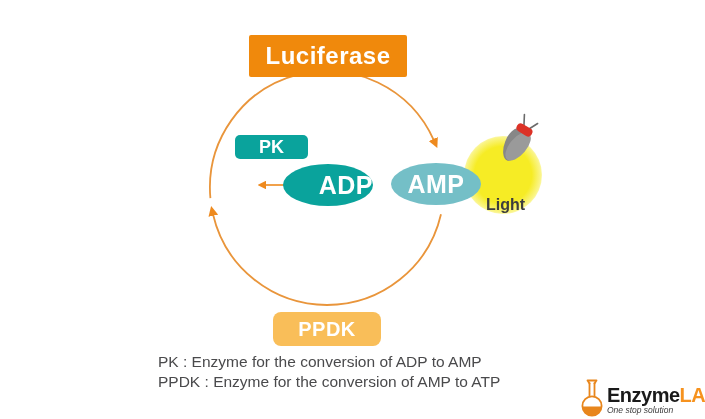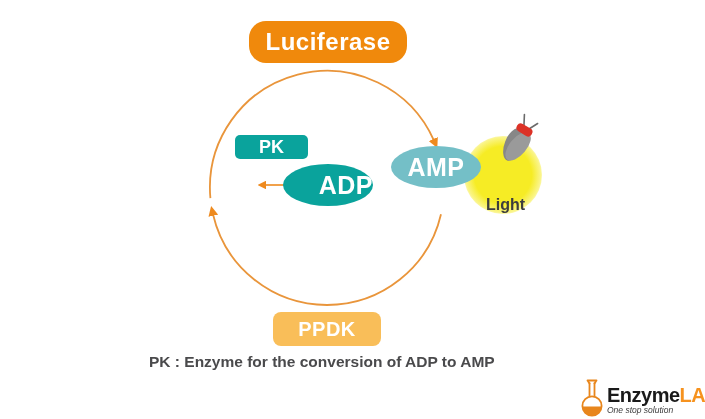--- a/index.html
+++ b/index.html
@@ -7,50 +7,50 @@
     position:relative;width:705px;height:419px;background:#ffffff;
     font-family:"Liberation Sans", sans-serif;overflow:hidden;
   }
   .abs{position:absolute;}
   
   .pillbox{
     display:flex;align-items:center;justify-content:center;
     color:#fff;font-weight:bold;box-sizing:border-box;
   }
   .luciferase{
-    left:249px;top:21px;width:158px;height:42px;border-radius:17px;
+    left:249px;top:35px;width:158px;height:42px;border-radius:2px;
     background:#F0890C;font-size:24px;letter-spacing:.5px;
   }
   .pkbox{
     left:235px;top:135px;width:73px;height:24px;border-radius:5px;
     background:#0AA39C;font-size:18px;
   }
   .ppdkbox{
     left:273px;top:312px;width:108px;height:34px;border-radius:8px;
     background:#F9BE59;font-size:20px;letter-spacing:.5px;text-align:center;
   }
   
   .molecule{
     display:flex;align-items:center;justify-content:center;
     border-radius:50%;color:#fff;font-weight:bold;font-size:25px;letter-spacing:.5px;
   }
   .atp{left:167px;top:164px;width:92px;height:42px;background:#F0890C;}
   .adp{left:283px;top:164px;width:90px;height:42px;background:#0AA39C;justify-content:flex-end;}
-  .amp{left:391px;top:146px;width:90px;height:42px;background:#74BFC7;}
+  .amp{left:391px;top:163px;width:90px;height:42px;background:#74BFC7;}
   
   .glow{
     left:464px;top:136px;width:78px;height:78px;border-radius:50%;
     background:radial-gradient(circle,#F6EC25 0 52%,rgba(246,236,37,.55) 68%,rgba(246,236,37,0) 78%);
   }
   .lightlabel{
     left:486px;top:196px;font-size:16px;font-weight:bold;color:#3D3D3D;
   }
   
   .captions{
-    left:149px;top:352px;font-size:15.5px;font-weight:bold;color:#4A4A4C;line-height:20px;
+    left:158px;top:352px;font-size:15.5px;font-weight:normal;color:#4A4A4C;line-height:20px;
     white-space:nowrap;
   }
   
   .logo{left:580px;top:379px;display:flex;align-items:flex-start;}
   .logo-textcol{margin-left:2px;}
   .logo-name{font-size:20px;font-weight:bold;line-height:20px;letter-spacing:-.5px;margin-top:6px;white-space:nowrap;}
   .logo-name .black{color:#1A1A1A;}
   .logo-name .orange{color:#F6921E;}
   .logo-tagline{font-size:8.5px;font-style:italic;color:#3A3A3A;line-height:9px;margin-top:1px;white-space:nowrap;}
   svg{display:block;}
@@ -103,20 +103,21 @@
       <ellipse cx="-4.5" cy="13" rx="8.5" ry="17" transform="rotate(-10)" fill="#878787"></ellipse>
       <ellipse cx="5" cy="12" rx="8.5" ry="17" transform="rotate(9)" fill="#9A9A9A"></ellipse>
       <rect x="-8.5" y="-9" width="17" height="8.5" rx="4" fill="#DC3227"></rect>
     </g>
   </svg>
 
   <div class="abs lightlabel">Light</div>
 
   <div class="abs captions">
     <div>PK : Enzyme for the conversion of ADP to AMP</div>
+    <div>PPDK : Enzyme for the conversion of AMP to ATP</div>
   </div>
 
   <div class="abs logo">
     <svg width="25" height="39" viewBox="0 0 25 39">
       <path d="M9.5,4.5 L7.5,1.5 M14.5,4.5 L16.5,1.5 M7.5,1.5 L16.5,1.5" stroke="#E8861C" stroke-width="1.8" fill="none" stroke-linecap="round"></path>
       <path d="M9.5,3.5 V17 M14.5,3.5 V17" stroke="#E8861C" stroke-width="1.8" fill="none"></path>
       <circle cx="12" cy="27" r="9.6" fill="none" stroke="#E8861C" stroke-width="1.8"></circle>
       <path d="M2.6,27.5 A9.4,9.4 0 0 0 21.4,27.5 Z" fill="#E8861C"></path>
     </svg>
     <div class="logo-textcol">

